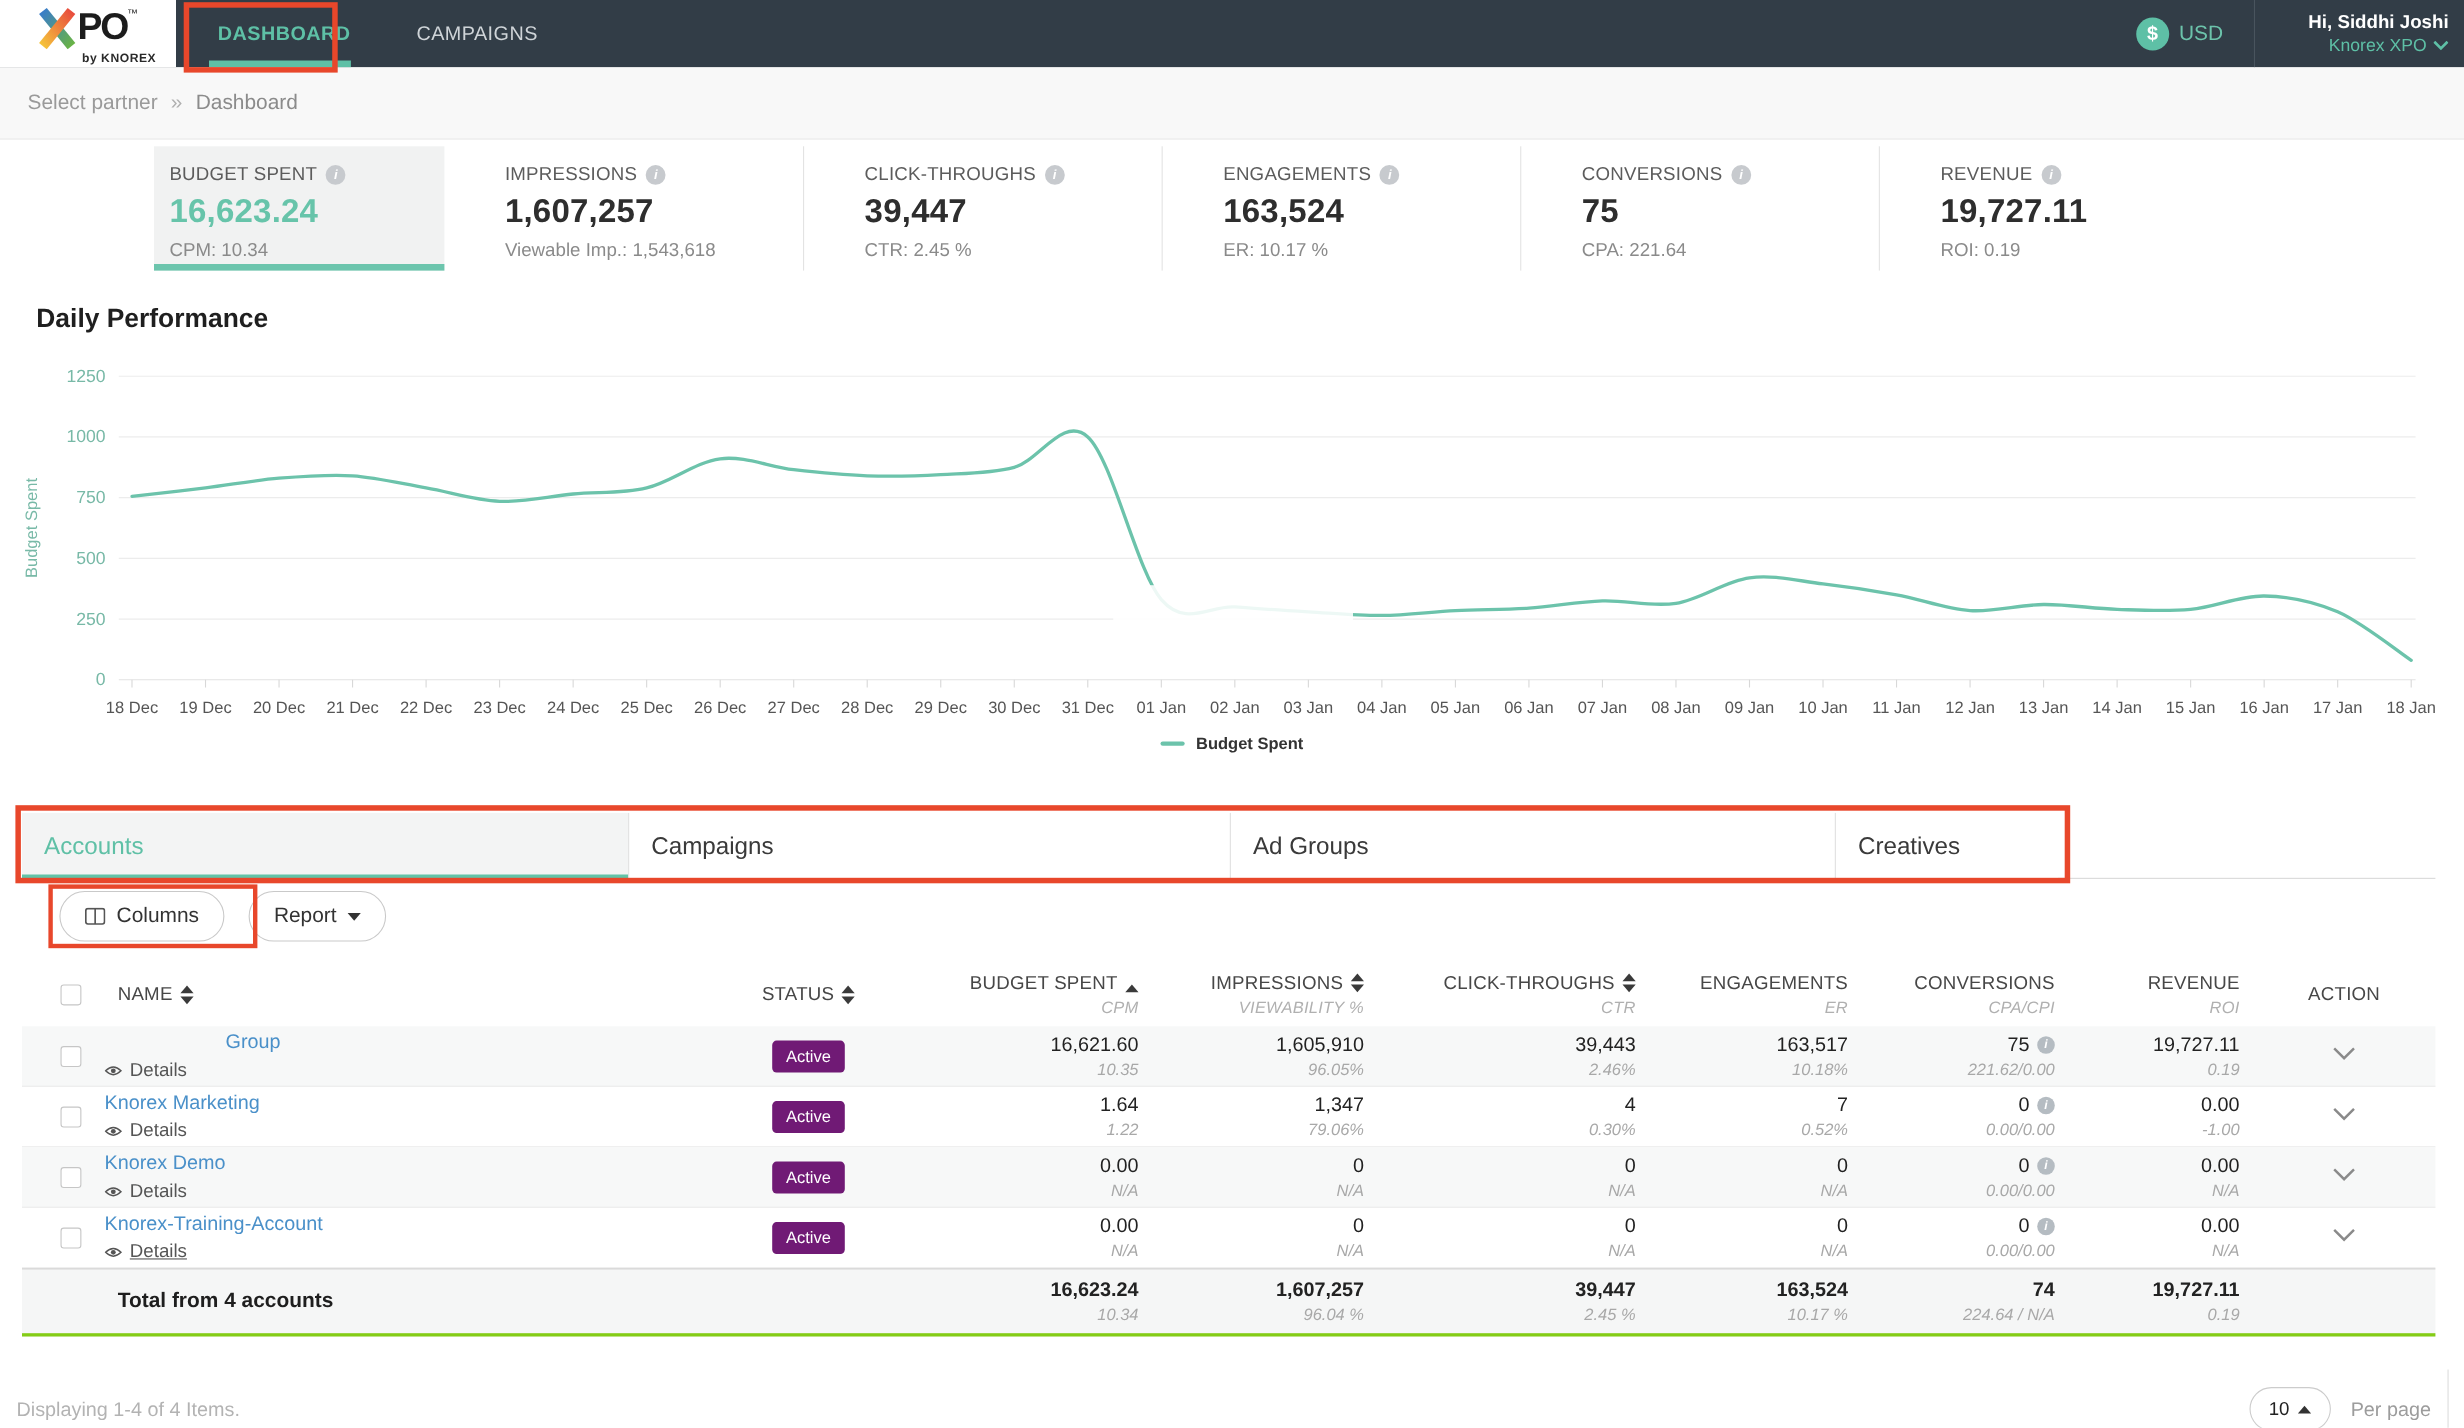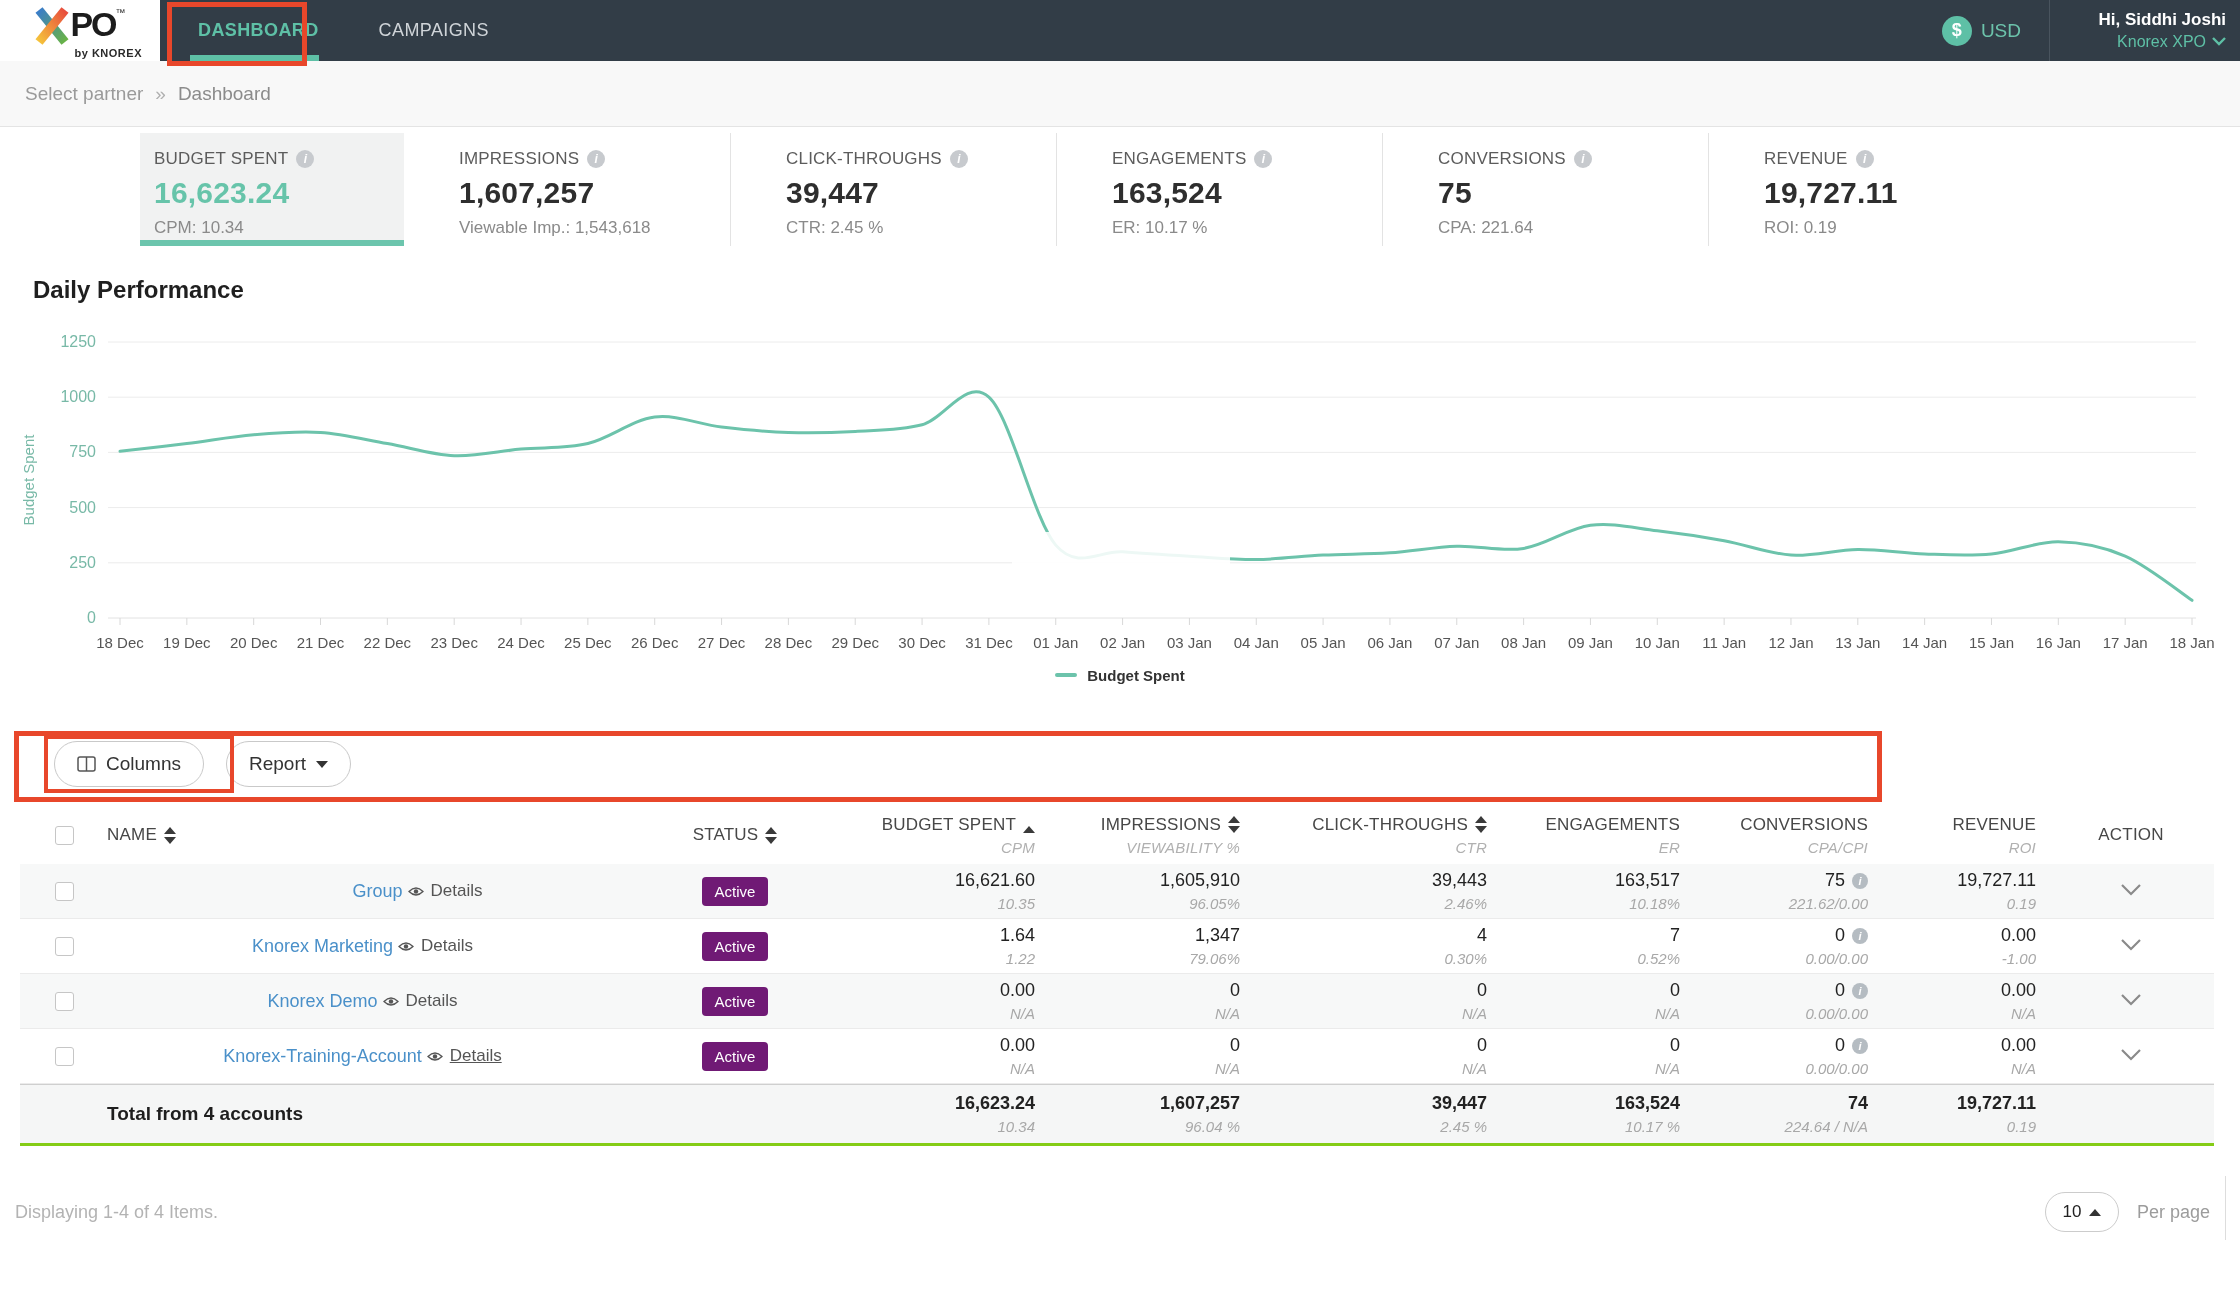--- a/index.html
+++ b/index.html
@@ -88,21 +88,21 @@
   .align-left { padding-left:12px; }
   .sort-both { display:inline-flex; flex-direction:column; gap:3px; }
   .sort-both i, .sort-asc i { display:block; width:0; height:0; border-left:6px solid transparent; border-right:6px solid transparent; }
   .sort-both i.up, .sort-asc i.up { border-bottom:7px solid #3a3a3a; }
   .sort-both i.down { border-top:7px solid #3a3a3a; }
   .sort-asc { margin-top:10px; }
 
   .trow { height:55px; border-bottom:1px solid #ebebeb; }
   .trow.stripe { background:#f7f8f8; }
   .checkbox { width:19px; height:19px; border:1.5px solid #c6c6c6; border-radius:3px; background:#fff; margin-left:25px; cursor:pointer; }
-  .name-cell { display:flex; flex-direction:row; justify-content:center; gap:5px; }
+  .name-cell { display:flex; flex-direction:column; justify-content:center; gap:5px; }
   .name-link { color:#4a90c9; font-size:18px; text-decoration:none; cursor:pointer; width:max-content; }
   .name-link.indent { margin-left:110px; }
   .details-line { display:flex; align-items:center; gap:7px; font-size:17px; color:#555; cursor:pointer; width:max-content; }
   .details-line.underline { text-decoration:underline; }
   .status-pill { display:inline-block; background:#701a75; color:#fff; font-size:15px; padding:6px 13px; border-radius:4px; }
   .num-main { font-size:18px; color:#222; display:flex; justify-content:flex-end; align-items:center; gap:7px;text-align:right; }
   .num-sub { font-size:15px; font-style:italic; color:#a8a8a8; margin-top:4px; }
   .row-info { width:16px; height:16px; border-radius:50%; background:#b5bcc2; color:#fff; font-size:11px; font-weight:700; font-style:italic; display:inline-flex; align-items:center; justify-content:center; }
   .chevron { cursor:pointer; display:inline-block; }
 
@@ -313,20 +313,34 @@
       <path d="M 120,145.296 C 131.13978494623655,144.00799999999998 164.55913978494624,140.328 186.83870967741936,137.568 C 209.11827956989248,134.80800000000002 231.3978494623656,130.576 253.67741935483872,128.736 C 275.9569892473118,126.89599999999999 298.23655913978496,125.05599999999998 320.51612903225805,126.52799999999999 C 342.79569892473114,128 365.07526881720435,133.704 387.35483870967744,137.568 C 409.63440860215053,141.43200000000002 431.9139784946237,148.79200000000003 454.19354838709677,149.71200000000002 C 476.47311827956986,150.632 498.752688172043,145.112 521.0322580645161,143.088 C 543.3118279569892,141.064 565.5913978494624,142.904 587.8709677419355,137.568 C 610.1505376344086,132.23200000000003 632.4301075268818,113.83200000000001 654.7096774193549,111.072 C 676.989247311828,108.312 699.2688172043011,118.43200000000002 721.5483870967741,121.00800000000001 C 743.8279569892472,123.584 766.1075268817204,125.792 788.3870967741935,126.52799999999999 C 810.6666666666666,127.26399999999998 832.9462365591398,126.71199999999997 855.2258064516129,125.42399999999998 C 877.505376344086,124.13599999999998 899.7849462365592,124.504 922.0645161290323,118.80000000000001 C 944.3440860215054,113.09600000000002 966.6236559139785,71.14399999999999 988.9032258064516,91.19999999999999 C 1011.1827956989247,111.25599999999999 1033.4623655913979,213.376 1055.741935483871,239.136 C 1078.021505376344,264.896 1100.3010752688172,243.92 1122.5806451612902,245.76 C 1144.8602150537633,247.6 1167.1397849462367,248.88799999999998 1189.4193548387098,250.176 C 1211.6989247311828,251.464 1233.978494623656,253.672 1256.258064516129,253.488 C 1278.5376344086021,253.304 1300.8172043010752,250.176 1323.0967741935483,249.072 C 1345.3763440860214,247.96800000000002 1367.6559139784947,248.336 1389.9354838709678,246.864 C 1412.215053763441,245.392 1434.494623655914,240.976 1456.774193548387,240.24 C 1479.0537634408602,239.50400000000002 1501.3333333333333,245.944 1523.6129032258063,242.44799999999998 C 1545.8924731182794,238.95199999999997 1568.1720430107528,222.208 1590.4516129032259,219.264 C 1612.731182795699,216.32000000000002 1635.010752688172,222.208 1657.2903225806451,224.784 C 1679.5698924731182,227.35999999999999 1701.8494623655915,230.672 1724.1290322580646,234.72 C 1746.4086021505377,238.768 1768.6881720430108,247.6 1790.967741935484,249.072 C 1813.247311827957,250.544 1835.52688172043,243.73600000000002 1857.8064516129032,243.55200000000002 C 1880.0860215053763,243.36800000000002 1902.3655913978496,247.23200000000003 1924.6451612903227,247.96800000000002 C 1946.9247311827958,248.704 1969.2043010752689,249.99200000000002 1991.483870967742,247.96800000000002 C 2013.763440860215,245.94400000000002 2036.043010752688,235.45600000000002 2058.322580645161,235.824 C 2080.602150537634,236.192 2102.881720430107,240.42399999999998 2125.1612903225805,250.176 C 2147.440860215054,259.928 2180.8602150537636,286.976 2192,294.336" fill="none" stroke="#6cc3ab" stroke-width="3" stroke-linecap="round"></path>
       <rect x="1012" y="226" width="218" height="60" fill="#ffffff" opacity="0.88"></rect>
     </svg>
   <div class="chart-legend">
     <span class="legend-dash"></span>
     <span class="legend-label">Budget Spent</span>
   </div>
 </div>
 
 <div class="table-card">
+  <div class="tabs-bar" id="tabs-bar">
+      <div class="data-tab active" style="width: 551px;">
+        <span>Accounts</span>
+      </div>
+      <div class="data-tab sep" style="width: 547px;">
+        <span>Campaigns</span>
+      </div>
+      <div class="data-tab sep" style="width: 550px;">
+        <span>Ad Groups</span>
+      </div>
+      <div class="data-tab sep" style="width: 203px;">
+        <span>Creatives</span>
+      </div>
+    </div>
   <div class="red-box tabsbar"></div>
 
   <div class="toolbar">
     <button class="btn btn-columns">
       <svg width="19" height="16" viewBox="0 0 19 16">
         <rect x="1" y="1" width="17" height="14" rx="2" fill="none" stroke="#555" stroke-width="1.5"></rect>
         <line x1="9.5" y1="1" x2="9.5" y2="15" stroke="#555" stroke-width="1.5"></line>
       </svg>
       <span>Columns</span>
     </button>

